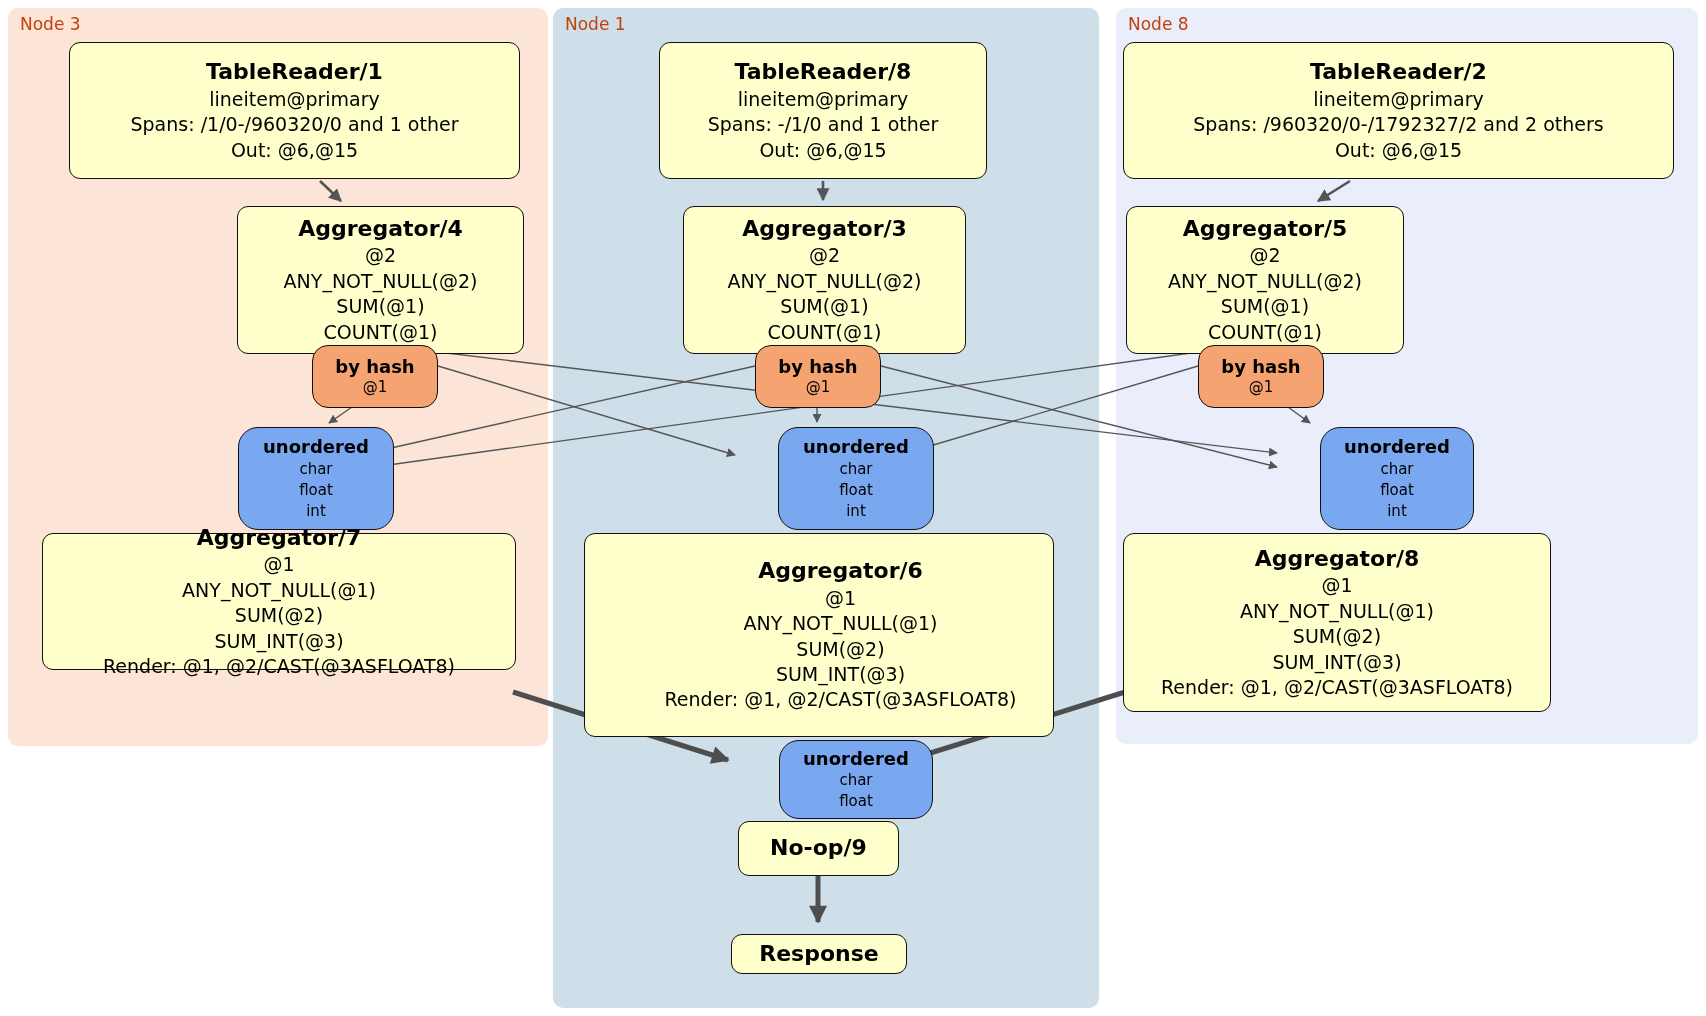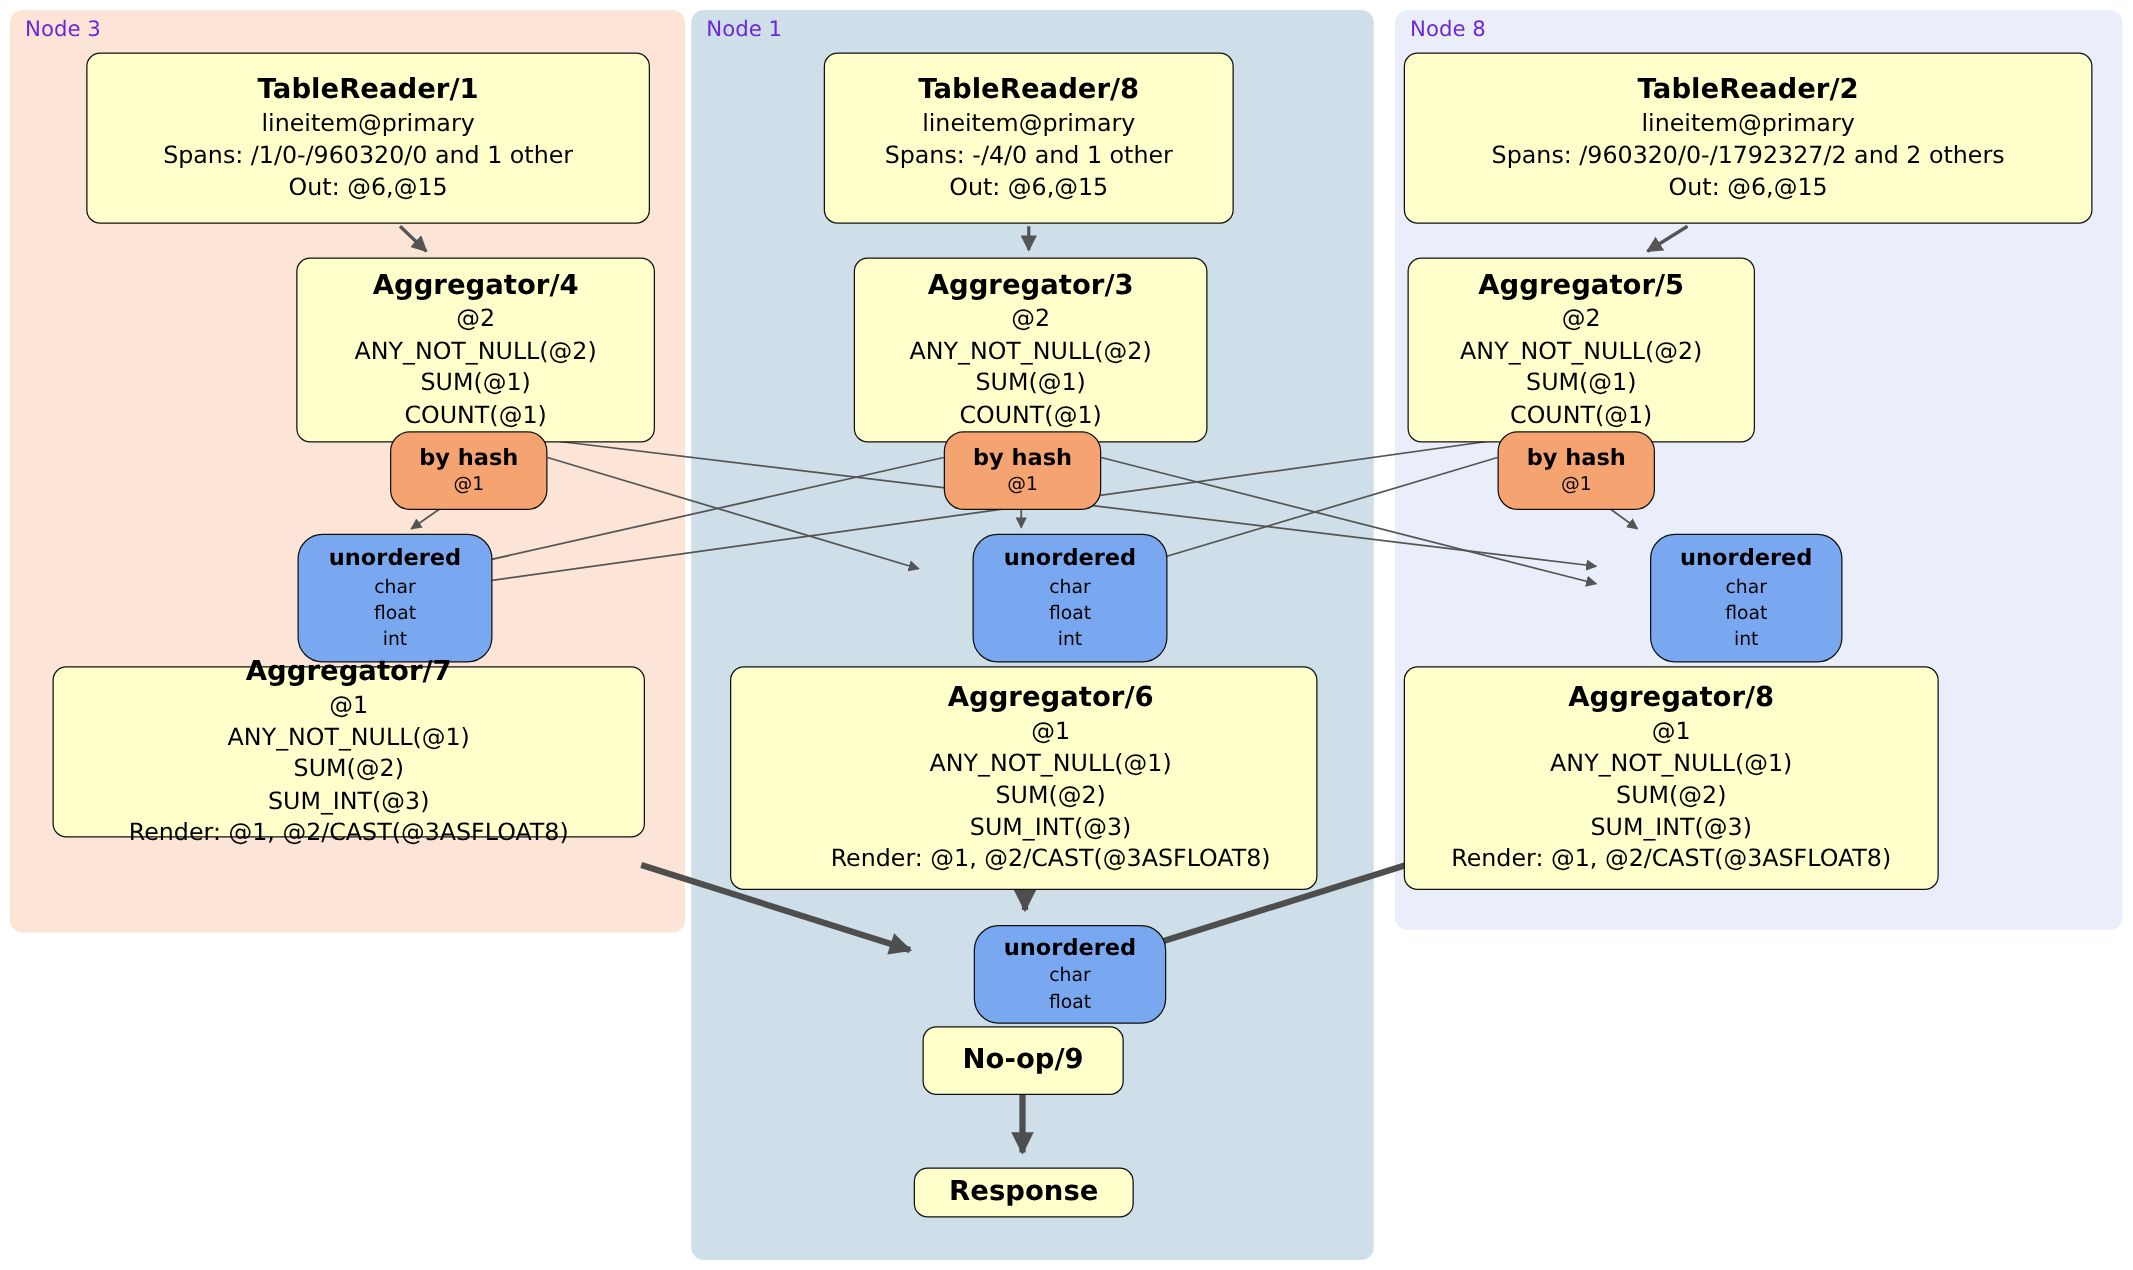--- a/index.html
+++ b/index.html
@@ -4,21 +4,21 @@
 <style>
   html,body{margin:0;padding:0;background:#ffffff;}
   .stage{
     position:relative;width:1706px;height:1016px;overflow:hidden;background:#ffffff;
     font-family:"DejaVu Sans","Liberation Sans",sans-serif;color:#000;
   }
   .panel{position:absolute;border-radius:10px;}
   .panel-node3{background:var(--node3_bg);}
   .panel-node1{background:var(--node1_bg);}
   .panel-node2{background:var(--node2_bg);}
-  .panel-label{position:absolute;left:12px;top:6px;font-size:17px;color:#6d28d9;}
+  .panel-label{position:absolute;left:12px;top:6px;font-size:17px;color:#c2410c;}
   svg.edges{position:absolute;left:0;top:0;z-index:1;}
   .edge-thin{stroke:var(--edge);stroke-width:1.4;fill:none;}
   .edge-mid{stroke:var(--edge);stroke-width:2.6;fill:none;}
   .edge-thick{stroke:var(--edge_thick);stroke-width:5;fill:none;}
   .box{
     position:absolute;z-index:2;box-sizing:border-box;
     background:var(--box_bg);border:1.6px solid #111;border-radius:11px;
     display:flex;flex-direction:column;justify-content:center;align-items:center;
     text-align:center;font-size:19px;line-height:1.34;
   }
@@ -117,21 +117,21 @@
         <div class="box-line">SUM(@2)</div>
         <div class="box-line">SUM_INT(@3)</div>
         <div class="box-line">Render: @1, @2/CAST(@3ASFLOAT8)</div>
       </div>
   </div>
 
   <div class="box" style="left:659px;top:42px;width:328px;height:137px;">
     <div class="box-title">TableReader/8</div>
     <div>
         <div class="box-line">lineitem@primary</div>
-        <div class="box-line">Spans: -/4/0 and 1 other</div>
+        <div class="box-line">Spans: -/1/0 and 1 other</div>
         <div class="box-line">Out: @6,@15</div>
       </div>
   </div>
   <div class="box" style="left:683px;top:206px;width:283px;height:148px;">
     <div class="box-title">Aggregator/3</div>
     <div>
         <div class="box-line">@2</div>
         <div class="box-line">ANY_NOT_NULL(@2)</div>
         <div class="box-line">SUM(@1)</div>
         <div class="box-line">COUNT(@1)</div>
@@ -144,21 +144,21 @@
       </div>
   </div>
   <div class="box sync" style="left:740px;top:427px;width:156px;height:103px;">
     <div class="box-title">unordered</div>
     <div>
         <div class="box-line">char</div>
         <div class="box-line">float</div>
         <div class="box-line">int</div>
       </div>
   </div>
-  <div class="box" style="left:584px;top:533px;width:470px;height:179px;padding-left:43px;">
+  <div class="box" style="left:584px;top:533px;width:470px;height:204px;padding-left:43px;">
     <div class="box-title">Aggregator/6</div>
     <div>
         <div class="box-line">@1</div>
         <div class="box-line">ANY_NOT_NULL(@1)</div>
         <div class="box-line">SUM(@2)</div>
         <div class="box-line">SUM_INT(@3)</div>
         <div class="box-line">Render: @1, @2/CAST(@3ASFLOAT8)</div>
       </div>
   </div>
 

